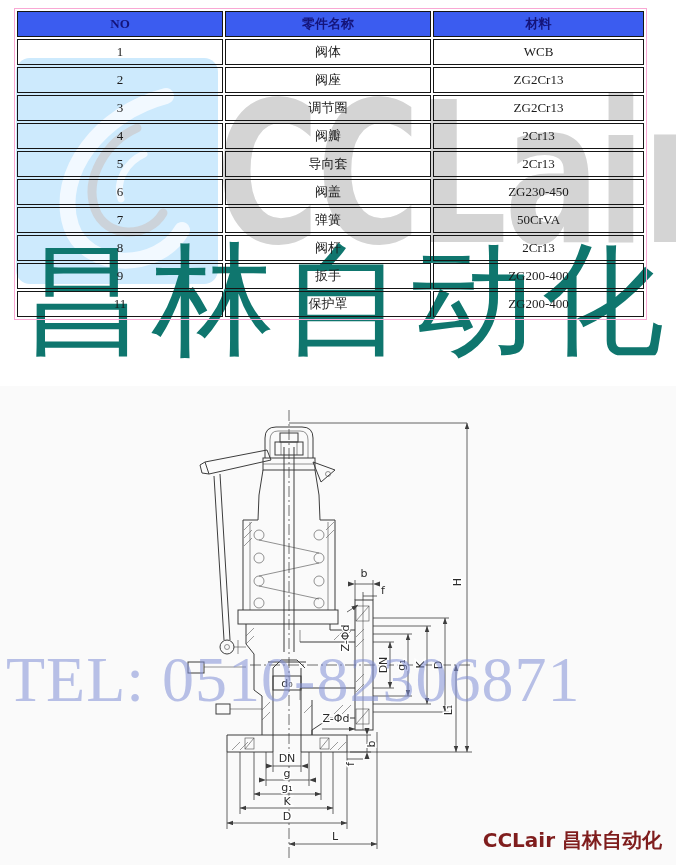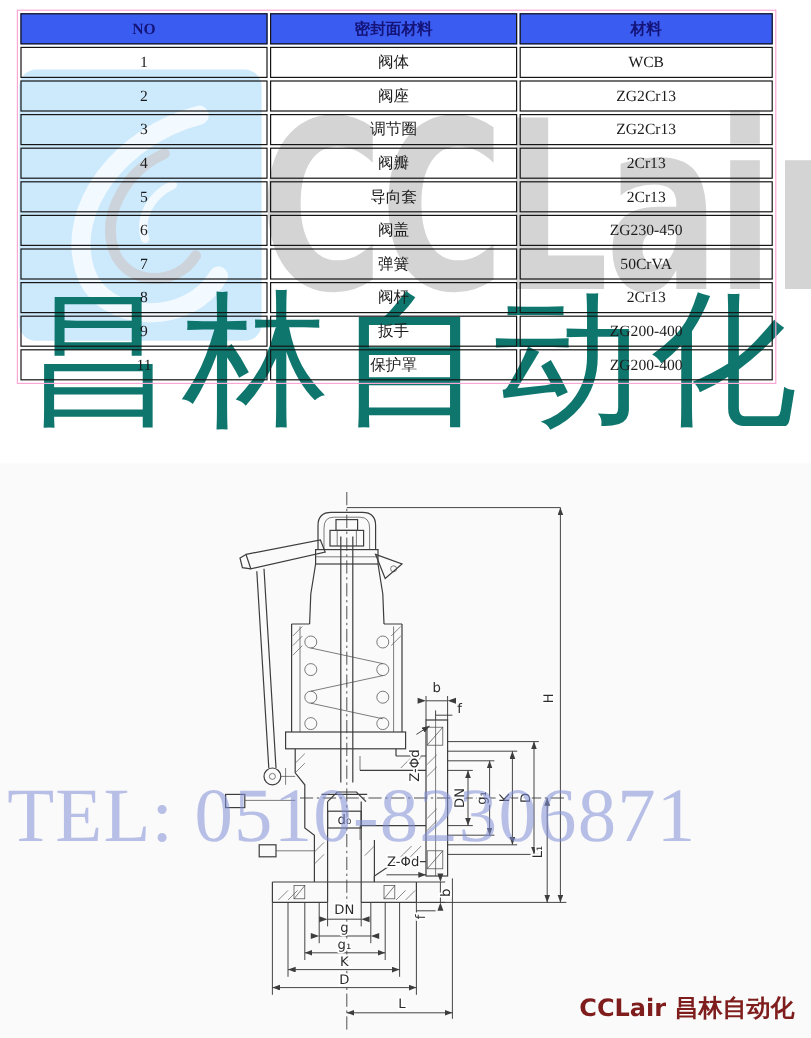--- a/index.html
+++ b/index.html
@@ -68,21 +68,21 @@
 
   <table class="parts">
     <colgroup>
         <col class="c1">
         <col class="c2">
         <col class="c3">
       </colgroup>
     <thead>
       <tr>
         <th>NO</th>
-        <th>密封面材料</th>
+        <th>零件名称</th>
         <th>材料</th>
       </tr>
     </thead>
     <tbody>
       <tr>
           <td>1</td>
           <td>阀体</td>
           <td>WCB</td>
         </tr>
       <tr>

